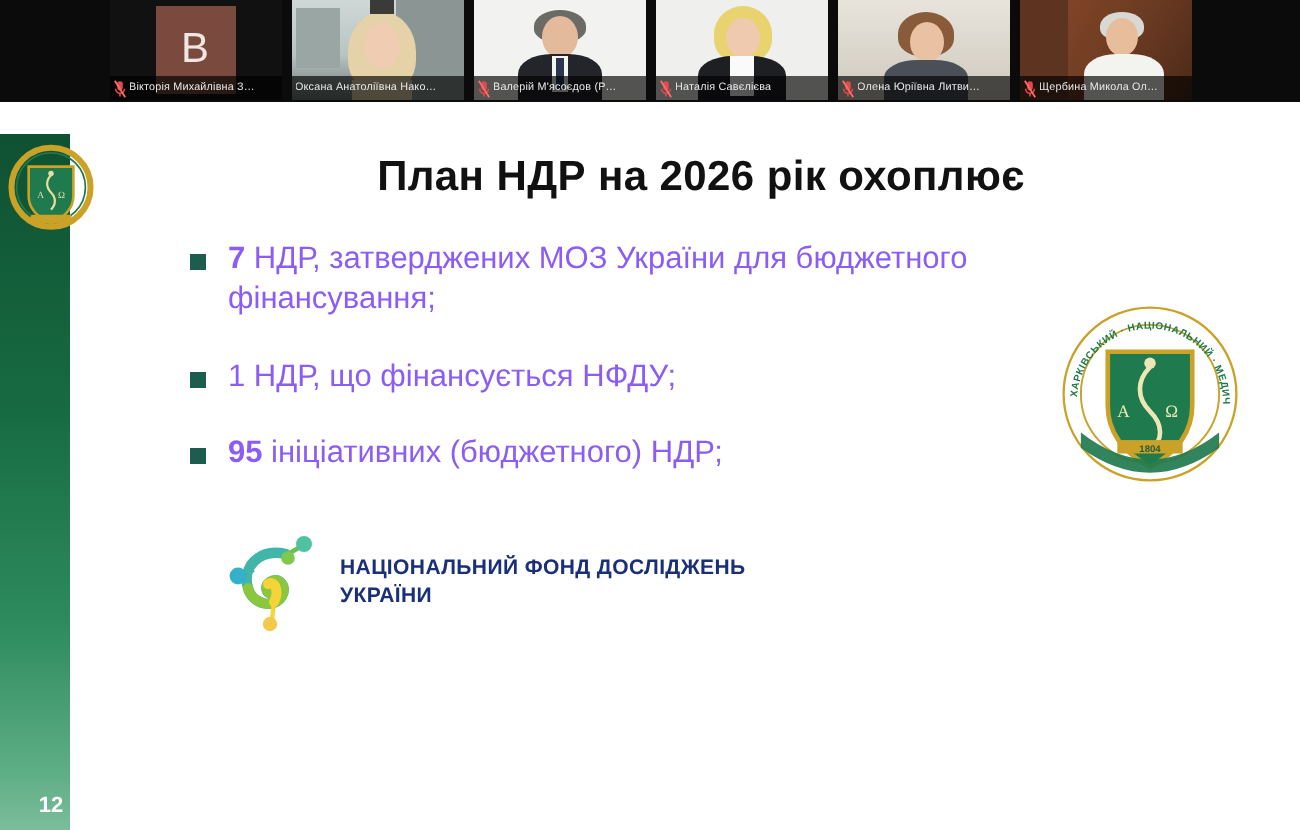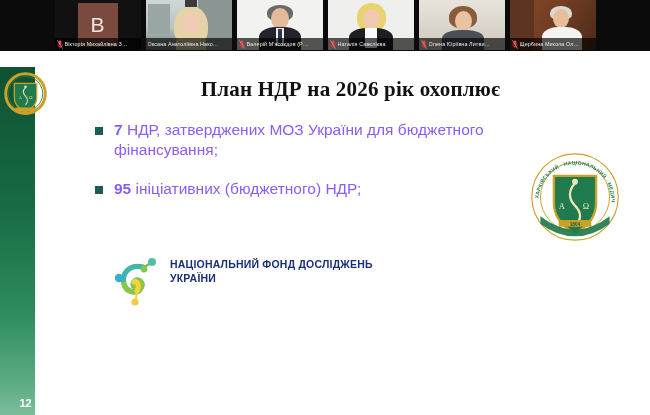--- a/index.html
+++ b/index.html
@@ -150,21 +150,20 @@
   .slide-title {
     position: absolute;
     left: 0;
     top: 26px;
     width: 599px;
     text-align: center;
     font-size: 21px;
     font-weight: bold;
     color: #111111;
     letter-spacing: 0.2px;
-    font-family: Liberation Serif, serif;
   }
   .bullets {
     position: absolute;
     left: 44px;
     top: 69px;
     width: 460px;
   }
   .bullet {
     display: flex;
     align-items: flex-start;
@@ -183,22 +182,23 @@
     font-size: 15.5px;
     line-height: 1.32;
     color: #8b5cf6;
   }
   .bullet-text b { font-weight: bold; }
 
   
   .nrfu {
     position: absolute;
     left: 62px;
-    top: 207px;
-    display: flex;
+    top: 217px;
+    display: flex;
+    align-items: center;
     gap: 9px;
   }
   .nrfu-mark {
     flex: 0 0 auto;
     width: 48px;
     height: 48px;
     position: relative;
   }
   .nrfu-text {
     font-size: 10.5px;
@@ -365,20 +365,24 @@
 
       <div class="slide-title">План НДР на 2026 рік охоплює</div>
 
       <div class="bullets">
 
         <div class="bullet">
           <span class="bullet-marker"></span>
           <span class="bullet-text"><b>7</b><span> НДР, затверджених МОЗ України для бюджетного фінансування;</span></span>
         </div>
 
+        <div class="bullet">
+          <span class="bullet-marker"></span>
+          <span class="bullet-text"><span>1</span><span> НДР, що фінансується НФДУ;</span></span>
+        </div>
 
         <div class="bullet">
           <span class="bullet-marker"></span>
           <span class="bullet-text"><b>95</b><span> ініціативних (бюджетного) НДР;</span></span>
         </div>
 
       </div>
 
       <div class="nrfu">
         <span class="nrfu-mark">

